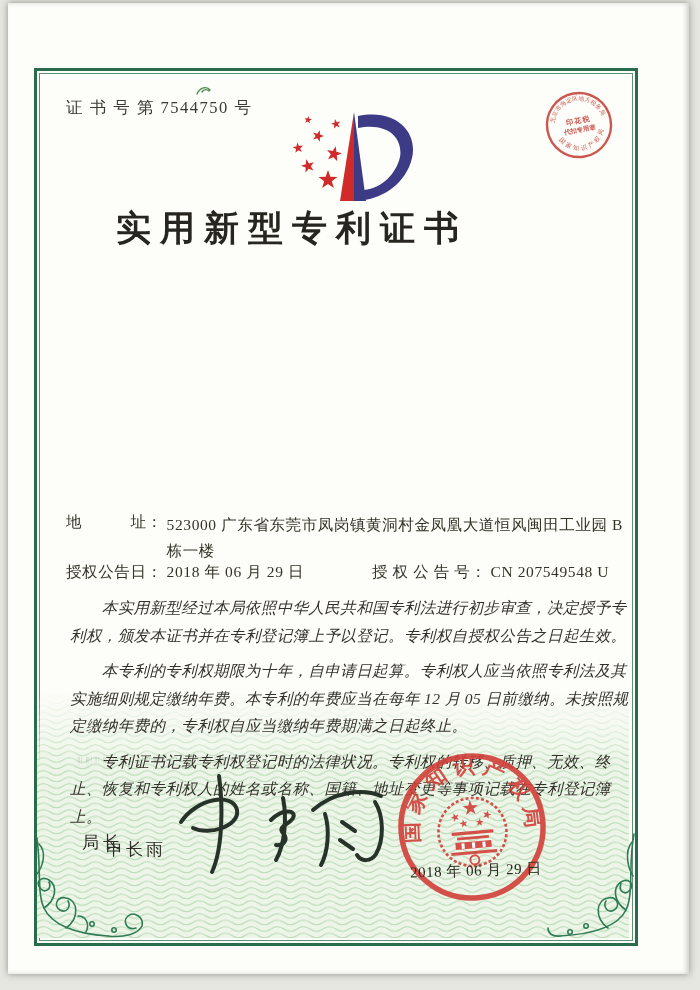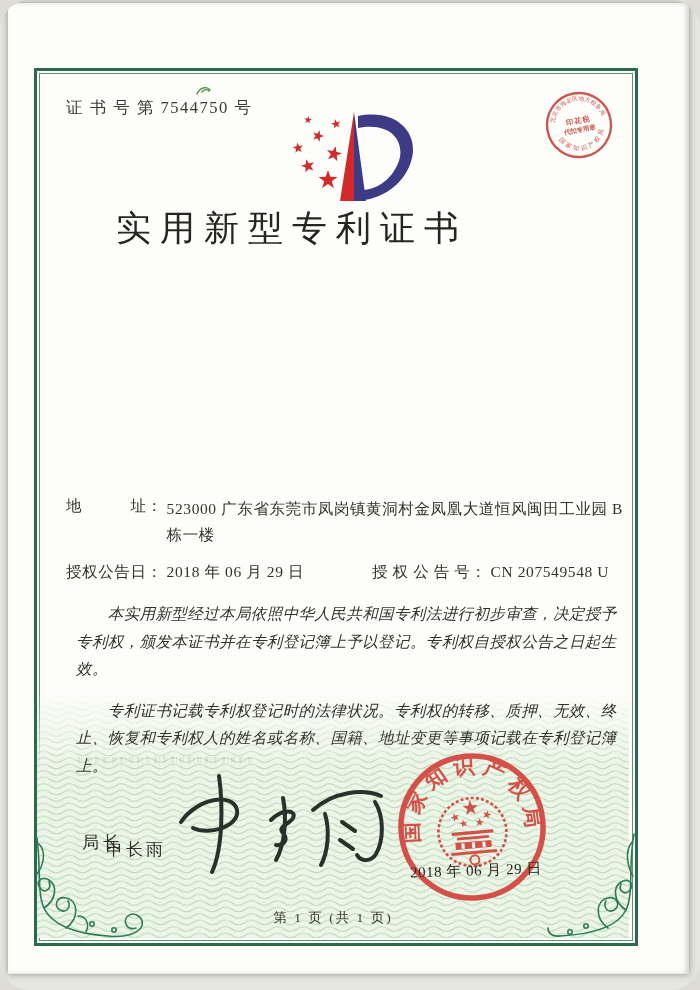--- a/index.html
+++ b/index.html
@@ -1,31 +1,31 @@
 <!DOCTYPE html>
 <html><head>
 <meta charset="utf-8">
 <style>
   html,body{margin:0;padding:0;background:#dddcd6;}
   #stage{position:relative;width:700px;height:990px;background:#e7e7e1;overflow:hidden;
-         font-family:"Liberation Serif","DejaVu Serif",serif;border-radius:30px;}
+         font-family:"Liberation Serif","DejaVu Serif",serif;}
   #paper{position:absolute;left:8px;top:3px;width:681px;height:971px;background:#fdfdf9;
          box-shadow:0 0 7px rgba(50,55,50,.5), inset -3px 0 4px rgba(90,100,92,.25);}
   #frame{position:absolute;left:34px;top:68px;width:598px;height:872px;border:3px solid #2a6b4c;}
   #frame-inner{position:absolute;left:2px;top:2px;right:2px;bottom:2px;border:1px solid #5c9174;}
   .abs{position:absolute;}
   #cert-no{left:66px;top:97px;font-size:16.5px;letter-spacing:1.5px;color:#3b3a33;}
-  #title{left:0;top:205px;width:584px;text-align:center;font-size:35px;font-weight:400;
+  #title{left:0;top:205px;width:584px;text-align:center;font-size:35px;font-weight:700;
          letter-spacing:9px;color:#26251f;}
   .row{position:absolute;left:66px;font-size:15.5px;color:#343329;letter-spacing:.6px;white-space:nowrap;}
   .row .val{padding-left:4px;}
   .row .wrapval{display:inline-block;width:472px;white-space:normal;vertical-align:top;line-height:26px;}
   .grant-right{position:absolute;left:306px;top:0;}
   #paras{left:62px;top:586px;width:578px;color:#33312a;}
-  #paras p{margin:14px;font-size:15.5px;line-height:27.5px;letter-spacing:.4px;text-indent:2.05em;
+  #paras p{margin:8px;font-size:15.5px;line-height:27.5px;letter-spacing:.4px;text-indent:2.05em;
            font-style:italic;}
   #barcode{left:78px;top:757px;width:176px;height:13px;opacity:.88;
     background-image:repeating-linear-gradient(90deg,#1d2a21 0 2px,rgba(0,0,0,0) 2px 3px,
       #1d2a21 3px 4px,rgba(0,0,0,0) 4px 8px,#1d2a21 8px 11px,rgba(0,0,0,0) 11px 13px,
       #1d2a21 13px 14px,rgba(0,0,0,0) 14px 17px);}
   #signer-title{left:82px;top:795px;font-family:"Liberation Sans",sans-serif;font-size:17px;
       letter-spacing:4px;color:#2e2e28;font-weight:400;z-index:4;margin-top:36px;}
   #signer-name{left:82px;top:838px;font-family:"Liberation Sans",sans-serif;font-size:17px;
       letter-spacing:3px;color:#2e2e28;font-weight:500;z-index:4;margin-left:24px;}
   #signature{left:165px;top:770px;z-index:4;}
@@ -92,32 +92,33 @@
     </g>
     <g>
       <polygon points="72,4 58,93 72,93" fill="#d12a2a"></polygon>
       <polygon points="72,4 72,93 84,93" fill="#3d3b85"></polygon>
       <path d="M76,8 C116,0 136,26 130,50 C124,76 100,90 82,92 L82,82 C100,80 114,66 118,49 C121,32 108,14 76,20 Z" fill="#3d3b85"></path>
     </g>
   </svg>
 
   <div id="title" class="abs">实用新型专利证书</div>
 
-  <div class="row" style="top:496px">
+  <div class="row" style="top:512px">
     <span class="lab" style="vertical-align:top">地　　　址：</span><span class="val wrapval">523000 广东省东莞市凤岗镇黄洞村金凤凰大道恒风闽田工业园 B 栋一楼</span>
   </div>
   <div class="row" style="top:562px">
     <span class="lab">授权公告日：</span><span class="val">2018 年 06 月 29 日</span>
     <span class="grant-right">
       <span class="lab">授 权 公 告 号：</span><span class="val">CN 207549548 U</span>
     </span>
   </div>
 
   <div id="paras" class="abs z3">
     <p>本实用新型经过本局依照中华人民共和国专利法进行初步审查，决定授予专利权，颁发本证书并在专利登记簿上予以登记。专利权自授权公告之日起生效。</p>
+    <p>本专利的专利权期限为十年，自申请日起算。专利权人应当依照专利法及其实施细则规定缴纳年费。本专利的年费应当在每年 12 月 05 日前缴纳。未按照规定缴纳年费的，专利权自应当缴纳年费期满之日起终止。</p>
     <p>专利证书记载专利权登记时的法律状况。专利权的转移、质押、无效、终止、恢复和专利权人的姓名或名称、国籍、地址变更等事项记载在专利登记簿上。</p>
   </div>
 
   <div id="barcode" class="abs"></div>
 
   <div id="signer-title" class="abs">局长</div>
   <div id="signer-name" class="abs">申长雨</div>
 
   <svg id="signature" class="abs" width="245" height="110" viewBox="0 0 245 110">
     <g fill="none" stroke="#273229" stroke-width="4" stroke-linecap="round">
@@ -156,21 +157,20 @@
           <rect x="77.5" y="94.5" width="3" height="5.5"></rect>
           <rect x="88" y="94.5" width="3" height="5.5"></rect>
         </g>
         <rect x="56" y="103" width="46" height="3"></rect>
         <circle cx="79" cy="112" r="4.5" fill="none" stroke="#d2403a" stroke-width="2"></circle>
       </g>
     </g>
   </svg>
   <div id="seal-date" class="abs">2018 年 06 月 29 日</div>
 
-  <div id="footer" class="abs">第 1 页 (共 1 页)</div>
 
   <svg id="tax-stamp" class="abs" width="82" height="82" viewBox="0 0 82 82">
     <g opacity="0.88" transform="rotate(-10 41 41)" fill="#c4423a" font-family="Liberation Serif, DejaVu Serif, serif">
       <circle cx="41" cy="41" r="32" fill="none" stroke="#c4423a" stroke-width="2.4"></circle>
       <path id="taxTop" d="M17,35.9 A24.5,24.5 0 0 1 65,35.9" fill="none"></path>
       <path id="taxBot" d="M17.8,50.4 A25,25 0 0 0 64.2,50.4" fill="none"></path>
       <text font-size="5.8" letter-spacing="0.3">
         <textPath href="#taxTop" startOffset="1" textLength="66">北京市海淀区地方税务局</textPath>
       </text>
       <text font-size="6.2" letter-spacing="0.5">

